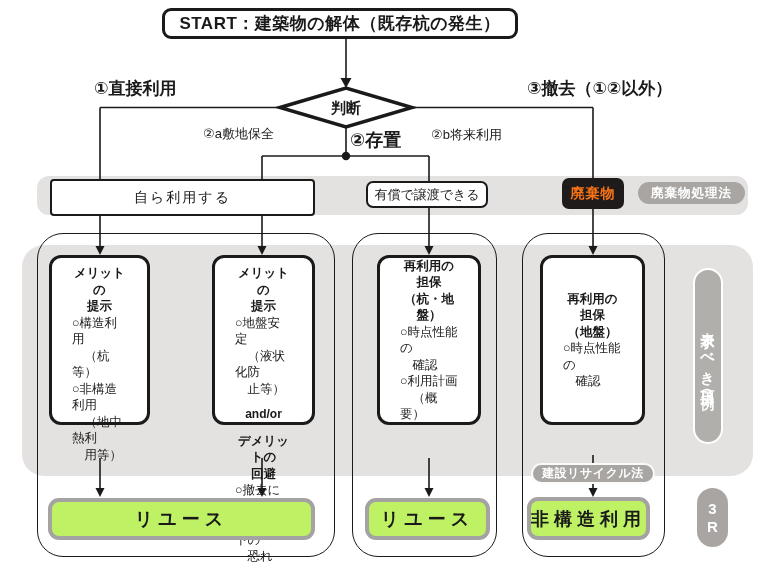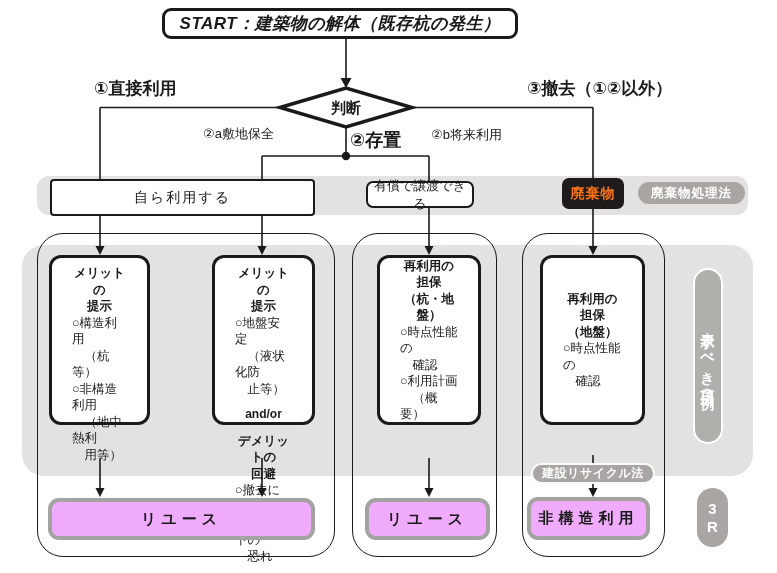--- a/index.html
+++ b/index.html
@@ -7,36 +7,36 @@
     position:relative;width:777px;height:573px;background:#fff;overflow:hidden;
     font-family:"Liberation Sans","DejaVu Sans",sans-serif;color:#1a1a1a;
   }
   .band{background:#e4e2e1;position:absolute;z-index:1;}
   .connectors{position:absolute;left:0;top:0;z-index:2;}
   .container-frame{position:absolute;border:1.6px solid #1a1a1a;border-radius:26px;z-index:3;background:transparent;}
   .node{position:absolute;z-index:4;background:#fff;display:flex;align-items:center;justify-content:center;text-align:center;box-sizing:border-box;}
   .label{position:absolute;z-index:5;white-space:nowrap;}
   .bold{font-weight:bold;}
   .pre{white-space:pre-line;}
-  .start-box{left:162px;top:8px;width:356px;height:31px;border:3px solid #1a1a1a;border-radius:9px;font-size:17px;font-weight:bold;letter-spacing:.5px;font-style:italic;}
+  .start-box{left:162px;top:8px;width:356px;height:31px;border:3px solid #1a1a1a;border-radius:9px;font-size:17px;font-weight:bold;letter-spacing:.5px;}
   .decision-text{left:316px;top:99px;width:60px;text-align:center;font-size:15px;font-weight:bold;z-index:5;position:absolute;}
   .own-use{left:50px;top:179px;width:265px;height:37px;border:2.5px solid #1a1a1a;border-radius:4px;font-size:14px;letter-spacing:2px;}
-  .paid-transfer{left:366px;top:181px;width:108px;height:27px;border:2px solid #1a1a1a;border-radius:7px;font-size:13px;}
+  .paid-transfer{left:366px;top:181px;width:122px;height:27px;border:2px solid #1a1a1a;border-radius:7px;font-size:13px;}
   .waste{left:562px;top:178px;width:62px;height:31px;background:#1e1b1a;color:#f97316;border-radius:7px;font-size:14px;font-weight:bold;letter-spacing:1px;}
   .pill{position:absolute;z-index:4;background:#a8a5a2;color:#fff;font-weight:bold;display:flex;align-items:center;justify-content:center;text-align:center;box-sizing:border-box;}
   .waste-law{left:638px;top:182px;width:107px;height:22px;border-radius:12px;font-size:12.5px;letter-spacing:1px;}
   .recycle-law{left:531px;top:463px;width:124px;height:21px;border-radius:12px;font-size:12px;border:2px solid #fafaf9;letter-spacing:.5px;}
   .item-box{position:absolute;z-index:4;background:#fff;border:3px solid #1a1a1a;border-radius:12px;box-sizing:border-box;
     top:255px;height:170px;padding:7px 20px;font-size:12.5px;line-height:1.32;display:flex;flex-direction:column;}
   .item-box .hd{font-weight:bold;text-align:center;}
   .item-box .bd{text-align:left;}
   .item-box .mid{font-weight:bold;text-align:center;font-size:12px;margin:10px 0;}
   .centered-content{justify-content:center;}
-  .result{position:absolute;z-index:4;background:#f0abfc;border:4px solid #a5a3a1;border-radius:11px;display:flex;align-items:center;justify-content:center;
-    font-size:15px;font-weight:600;letter-spacing:5px;box-sizing:border-box;color:#1a1a1a;}
+  .result{position:absolute;z-index:4;background:#bef264;border:4px solid #a5a3a1;border-radius:11px;display:flex;align-items:center;justify-content:center;
+    font-size:18px;font-weight:600;letter-spacing:5px;box-sizing:border-box;color:#1a1a1a;}
   .side-pill{left:693px;top:268px;width:30px;height:176px;border-radius:17px;background:#b1afac;border:2px solid #fff;
     writing-mode:vertical-rl;text-orientation:mixed;font-size:14px;letter-spacing:2px;}
   .three-r{left:697px;top:488px;width:31px;height:59px;border-radius:16px;font-size:15px;line-height:1.15;flex-direction:column;}
 </style>
 </head>
 <body>
 
 <div class="canvas">
 
   <div class="band" style="left:37px;top:176px;width:711px;height:39px;border-radius:12px;"></div>

